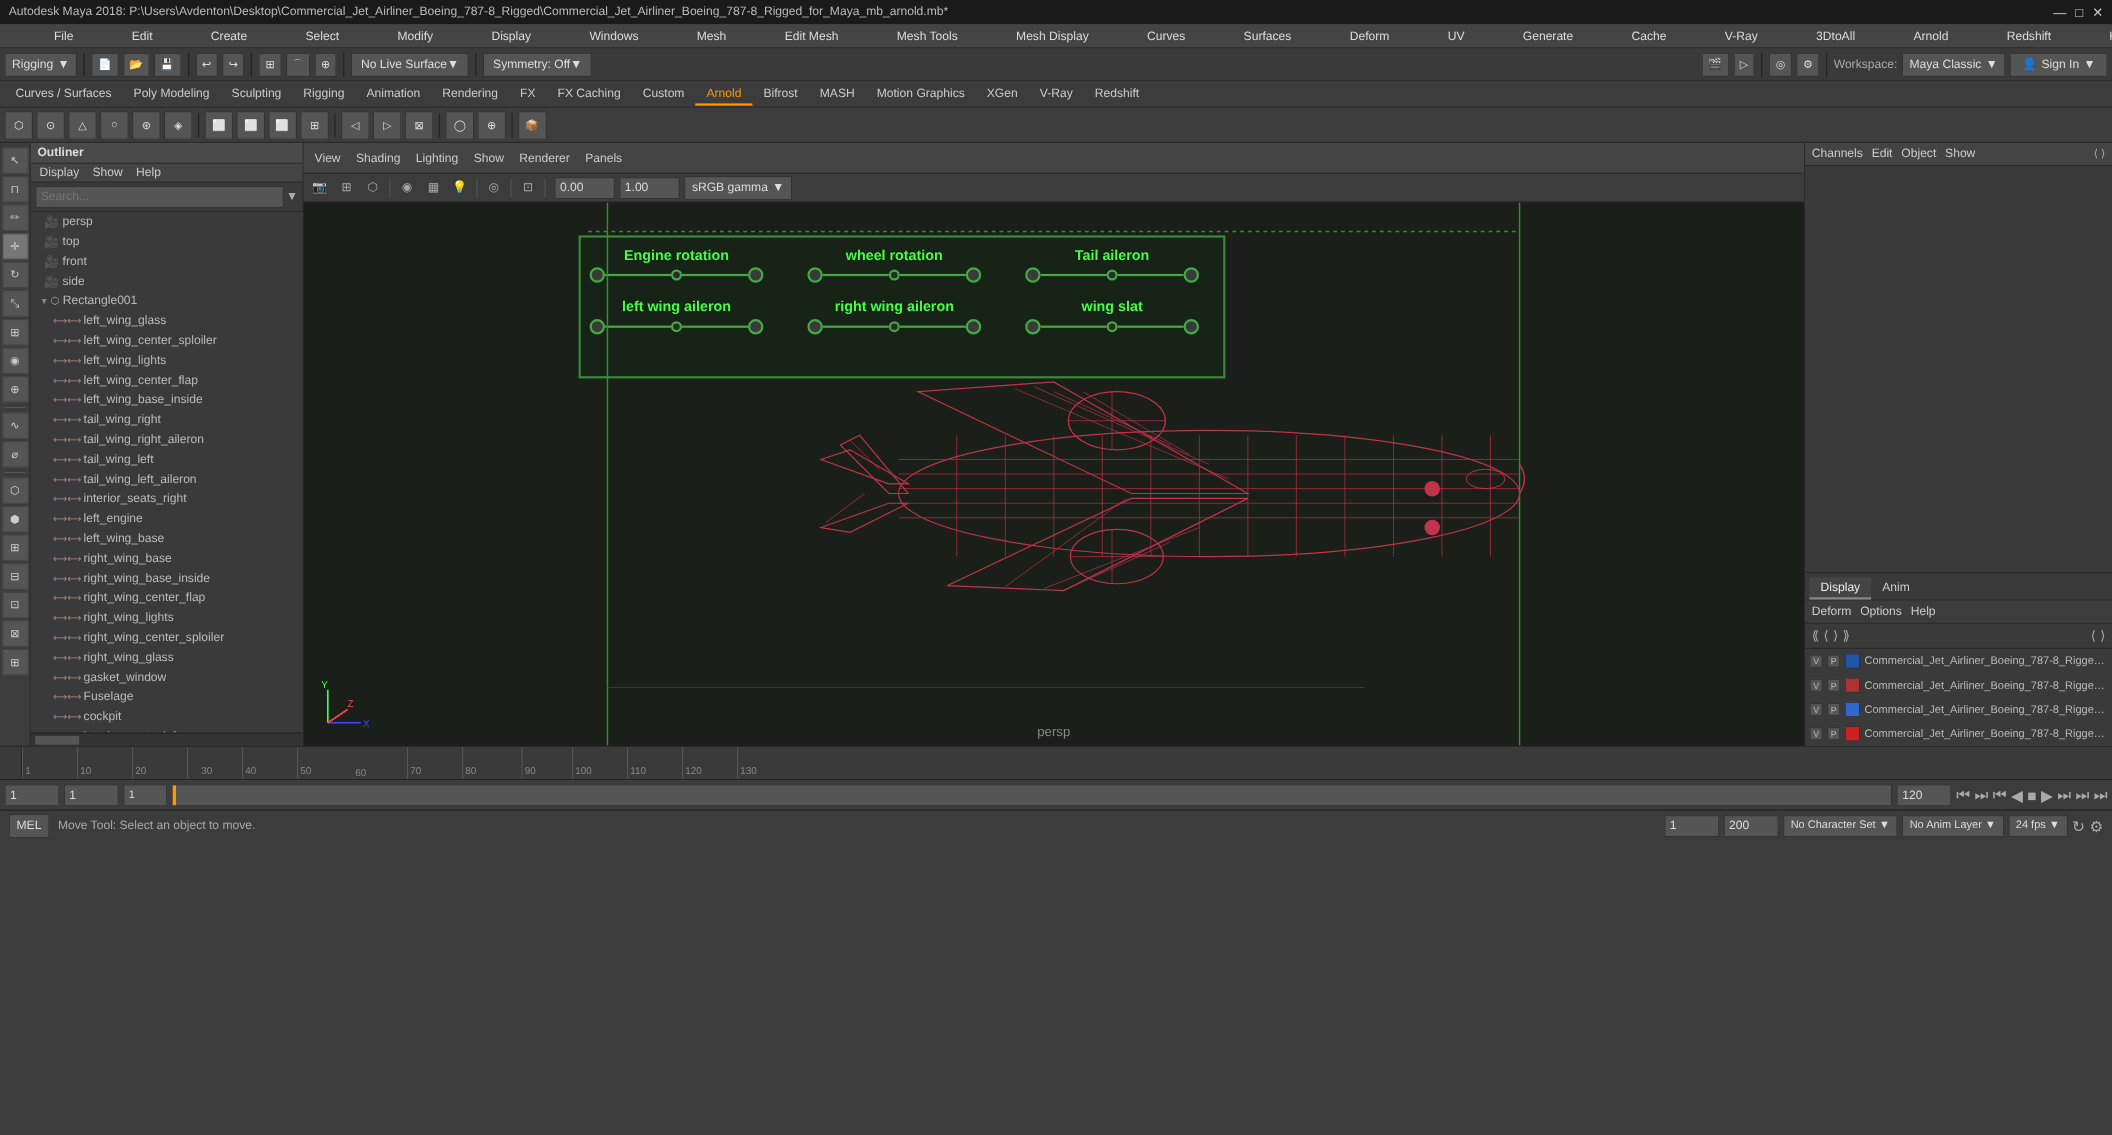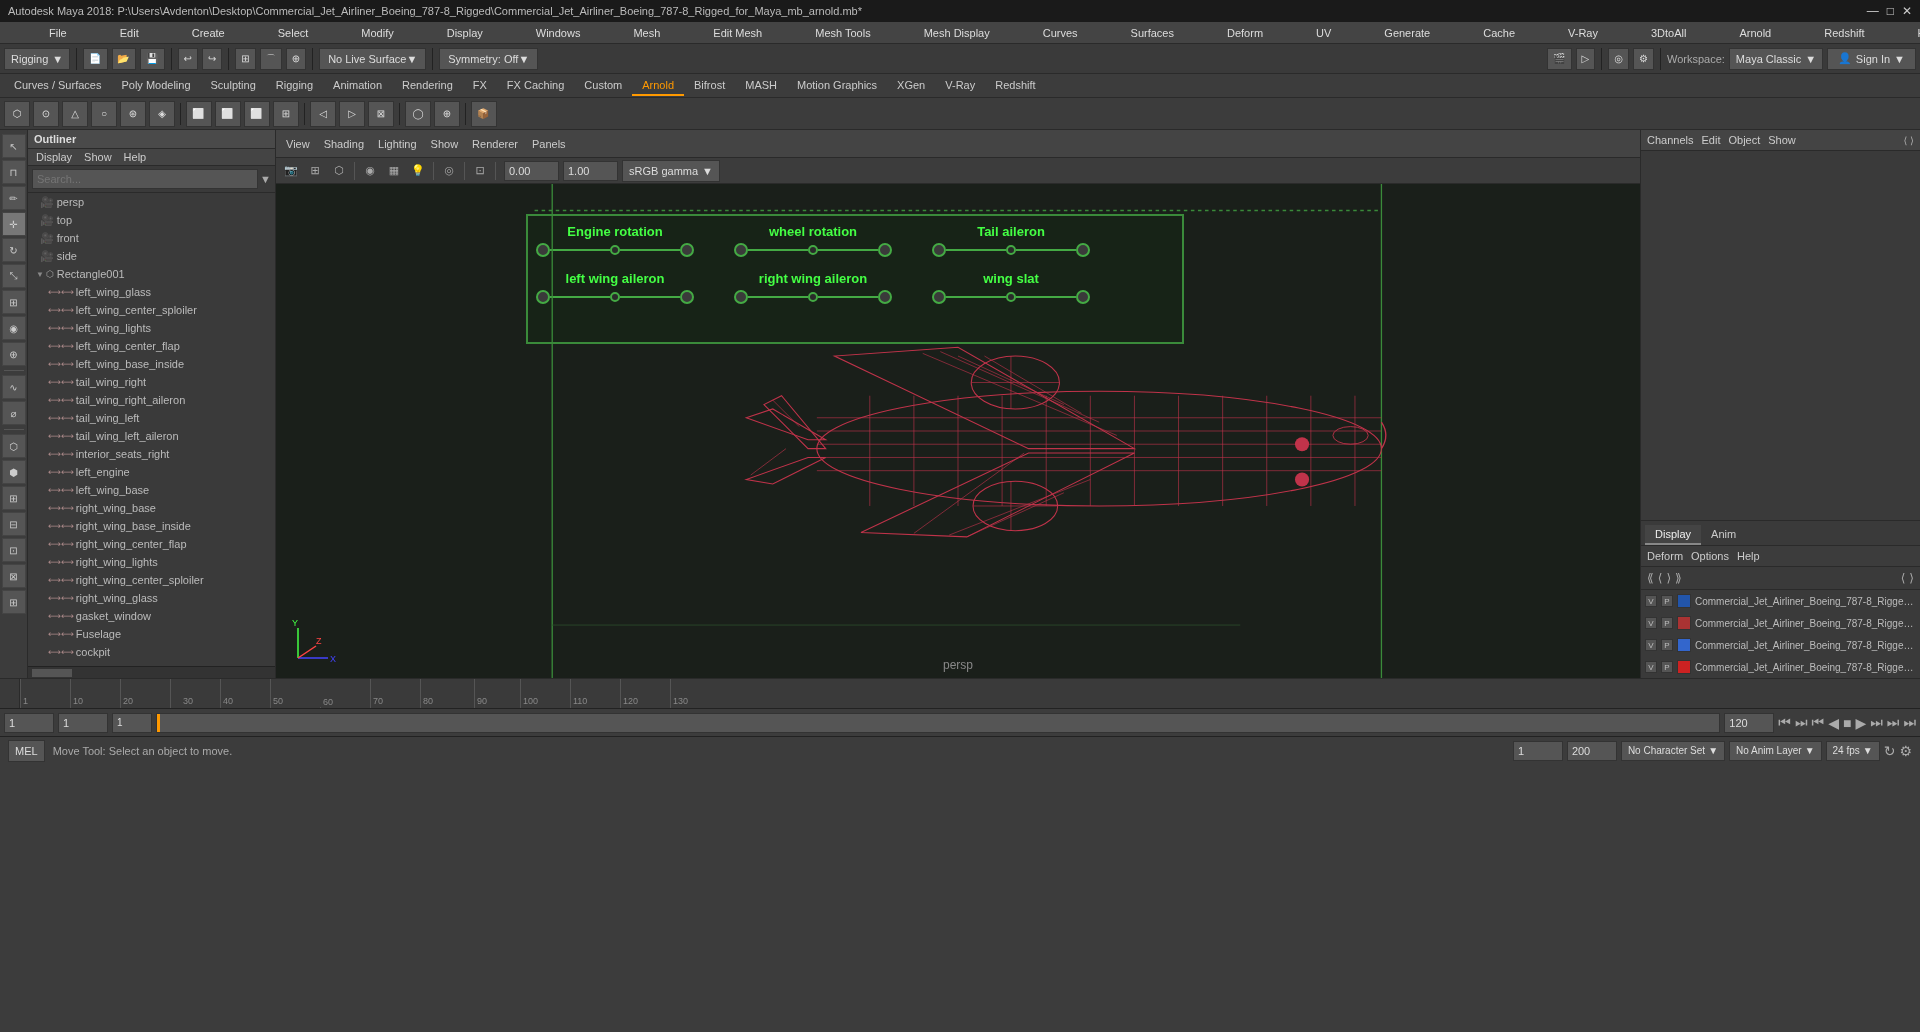--- a/index.html
+++ b/index.html
@@ -154,21 +154,21 @@
     }
     .vp-menu { padding: 2px 6px; cursor: pointer; color: #ccc; font-size: 11px; }
     #viewport-content {
       flex: 1; position: relative; background: #1a1f1a;
       overflow: hidden;
     }
 
     
     #rig-overlay {
       position: absolute; top: 30px; left: 250px;
-      width: 658px; height: 130px;
+      width: 588px; height: 130px;
       border: 2px solid #3a8a3a; background: rgba(20,40,20,0.5);
       padding: 8px;
     }
     .rig-row { display: flex; align-items: center; gap: 40px; margin-bottom: 14px; }
     .rig-control {
       display: flex; flex-direction: column; align-items: center; gap: 4px;
     }
     .rig-label { color: #4f4; font-size: 13px; font-weight: bold; }
     .rig-circle {
       width: 14px; height: 14px; border-radius: 50%;

